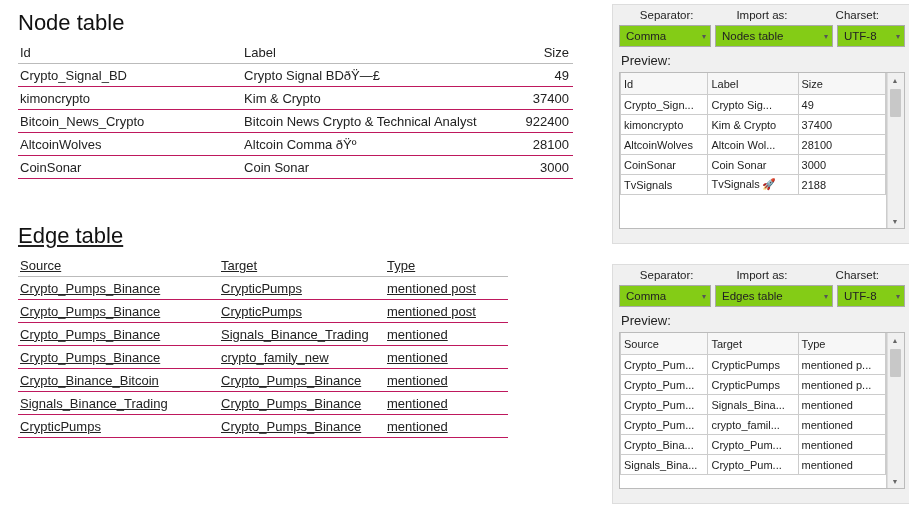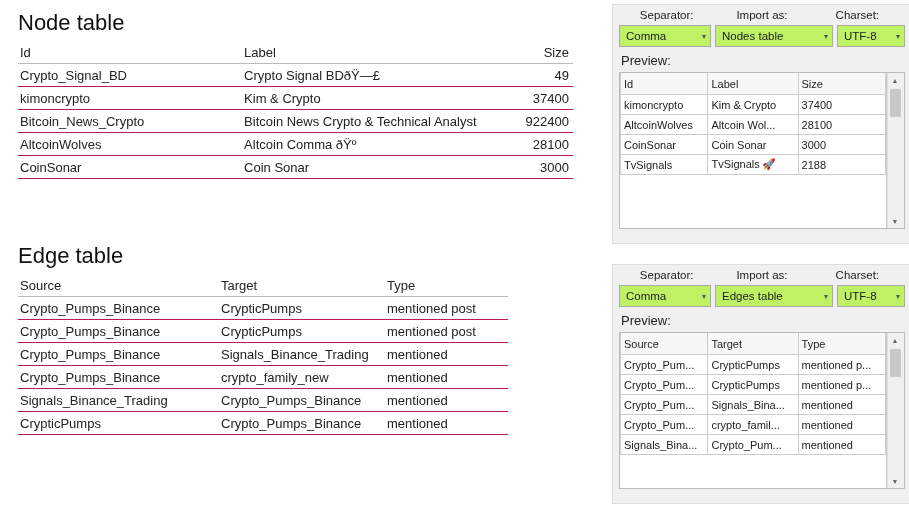--- a/index.html
+++ b/index.html
@@ -64,21 +64,21 @@
     font-size: 11.5px;
     text-align: center;
     flex: 1;
   }
   .ctl-row2 {
     display: flex;
     gap: 4px;
     margin-bottom: 6px;
   }
   .combo {
-    background: #bef264;
+    background: #84cc16;
     border: 1px solid #aaa;
     height: 20px;
     display: flex;
     align-items: center;
     justify-content: space-between;
     padding: 0 4px 0 6px;
     font-size: 11.5px;
   }
   .combo .chev { font-size: 8px; color: #555; }
   .preview-label { font-size: 13px; margin: 2px 0 4px 2px; }
@@ -136,21 +136,21 @@
   .scroll-arrow.down { bottom: 0; }
   .thumb {
     position: absolute;
     top: 16px;
     left: 2px;
     width: 11px;
     height: 28px;
     background: #c8c8c8;
     border-radius: 1px;
   }
-  .edge-section { margin-top: 64px; }
+  .edge-section { margin-top: 44px; text-decoration: underline; }
   table.edgetable { width: 490px; }
   table.edgetable td:last-child, table.edgetable th:last-child { text-align: left; }
 </style>
 </head>
 <body>
 
 <div class="left">
   <h2 class="heading">Node table</h2>
   <table class="maintable">
     <thead>
@@ -211,20 +211,25 @@
             <td>mentioned post</td>
           </tr>
           <tr>
             <td>Crypto_Pumps_Binance</td>
             <td>Signals_Binance_Trading</td>
             <td>mentioned</td>
           </tr>
           <tr>
             <td>Crypto_Pumps_Binance</td>
             <td>crypto_family_new</td>
+            <td>mentioned</td>
+          </tr>
+          <tr>
+            <td>Crypto_Binance_Bitcoin</td>
+            <td>Crypto_Pumps_Binance</td>
             <td>mentioned</td>
           </tr>
           <tr>
             <td>Signals_Binance_Trading</td>
             <td>Crypto_Pumps_Binance</td>
             <td>mentioned</td>
           </tr>
           <tr>
             <td>CrypticPumps</td>
             <td>Crypto_Pumps_Binance</td>
@@ -266,20 +271,25 @@
           </colgroup>
         <thead>
             <tr>
           <th>Id</th>
           <th>Label</th>
           <th>Size</th>
         </tr>
           </thead>
         <tbody id="pnode-body">
             <tr>
+              <td>Crypto_Sign...</td>
+              <td>Crypto Sig...</td>
+              <td>49</td>
+            </tr>
+            <tr>
               <td>kimoncrypto</td>
               <td>Kim &amp; Crypto</td>
               <td>37400</td>
             </tr>
             <tr>
               <td>AltcoinWolves</td>
               <td>Altcoin Wol...</td>
               <td>28100</td>
             </tr>
             <tr>
@@ -354,20 +364,25 @@
               <td>Crypto_Pum...</td>
               <td>Signals_Bina...</td>
               <td>mentioned</td>
             </tr>
             <tr>
               <td>Crypto_Pum...</td>
               <td>crypto_famil...</td>
               <td>mentioned</td>
             </tr>
             <tr>
+              <td>Crypto_Bina...</td>
+              <td>Crypto_Pum...</td>
+              <td>mentioned</td>
+            </tr>
+            <tr>
               <td>Signals_Bina...</td>
               <td>Crypto_Pum...</td>
               <td>mentioned</td>
             </tr>
           </tbody>
       </table>
     </div>
     <div class="scrollbar">
       <div class="scroll-arrow up">▲</div>
       <div class="thumb"></div>

